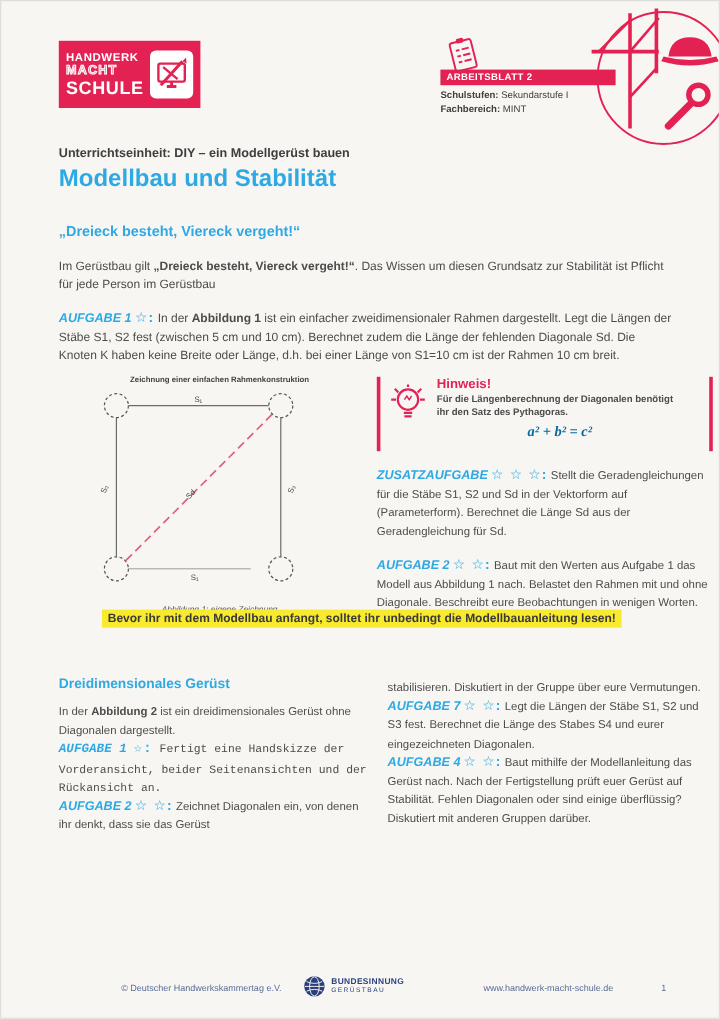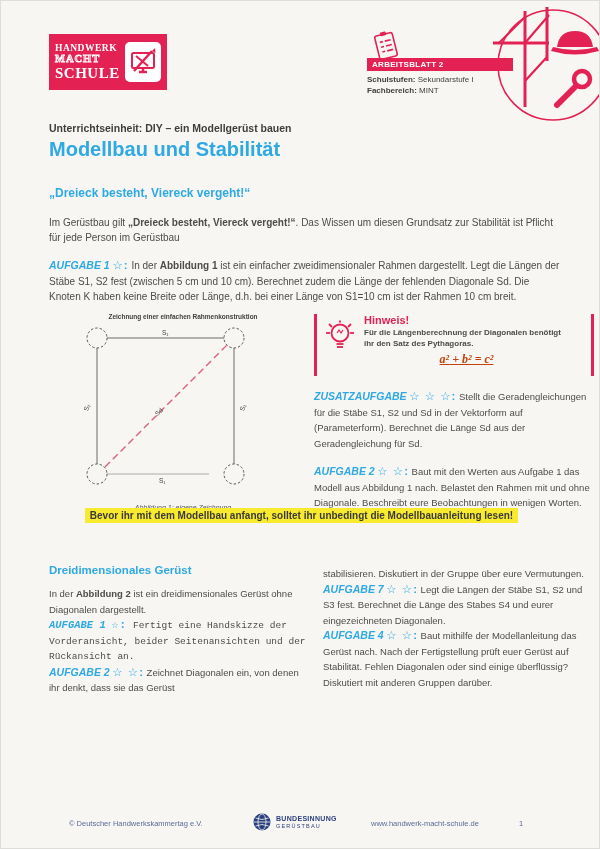--- a/index.html
+++ b/index.html
@@ -6,21 +6,21 @@
   .page{
     position:relative;width:600px;height:849px;margin:0 auto;
     background:#f7f6f3;overflow:hidden;
     font-family:"Liberation Sans","DejaVu Sans",sans-serif;
     color:#4c4c4b;border:1px solid #dfddd9;box-sizing:border-box;
   }
   .abs{position:absolute;}
   
   .logo-box{left:48px;top:33px;width:118px;height:56px;background:#e32253;
     display:flex;align-items:center;padding:0 6px;box-sizing:border-box;}
-  .logo-text{line-height:1;font-family:Liberation Serif, serif;}
+  .logo-text{line-height:1;}
   .logo-l1{color:#fff;font-weight:bold;font-size:9.5px;letter-spacing:.5px;}
   .logo-l2{color:rgba(255,255,255,.38);-webkit-text-stroke:.8px #fff;
     font-weight:bold;font-size:10.5px;letter-spacing:1px;margin:1px 0;}
   .logo-l3{color:#fff;font-weight:bold;font-size:15px;letter-spacing:.5px;}
   .logo-icon-wrap{margin-left:5px;width:40px;height:40px;background:#fff;border-radius:5px;
     display:flex;align-items:center;justify-content:center;}
   .badge{left:366px;top:57px;width:146px;height:13px;background:#e32253;color:#fff;
     font-weight:bold;font-size:8px;line-height:13px;padding-left:5px;box-sizing:border-box;letter-spacing:.3px;}
   .meta{left:366px;top:73px;font-size:8px;line-height:11px;color:#3f3f3e;}
   .meta b{color:#3f3f3e;text-align:right;}
@@ -42,35 +42,35 @@
   .fig-caption{text-align:center;font-size:7px;font-style:italic;color:#5a5a59;margin-top:6px;}
   
   .rightcol{left:313px;top:311px;width:280px;}
   .hint{position:relative;min-height:68px;padding:2px 12px 0 50px;box-sizing:border-box;}
   .hint-bar{position:absolute;top:2px;width:3px;height:62px;background:#e32253;}
   .hint-bar.l{left:0;} .hint-bar.r{right:0;}
   .bulb{position:absolute;left:10px;top:8px;}
   .hint-title{color:#e32253;font-weight:bold;font-size:11px;margin:0 0 2px 0;}
   .hint-text{font-size:8px;font-weight:bold;line-height:10.5px;color:#4c4c4b;margin:0;width:205px;}
   .hint-formula{font-family:"Liberation Serif","DejaVu Serif",serif;font-style:italic;font-weight:bold;
-    font-size:12px;color:#c2410c;text-align:center;margin:3px 0 0 0;width:205px;text-decoration:underline;}
+    font-size:12px;color:#0369a1;text-align:center;margin:3px 0 0 0;width:205px;}
   .zusatz{margin-top:9px;font-size:9.5px;line-height:15.5px;}
   .task2r{margin-top:13px;font-size:9.5px;line-height:15.5px;}
   
   .notice-wrap{left:48px;top:504px;width:505px;text-align:center;}
   .notice{display:inline-block;background:#f8ea2e;color:#3a3a39;font-weight:bold;
     font-size:10px;padding:2px 5px;}
   
   .sec2-left{left:48px;top:563px;width:262px;}
   .sec2-right{left:322px;top:565px;width:268px;}
   .sec2-h{color:#2fa9e3;font-weight:bold;font-size:11.5px;margin:0 0 10px 0;}
   .sec2 p{font-size:9.5px;line-height:15.5px;margin:0;}
   .mt14{margin-top:14px;font-family:Liberation Mono, monospace;} .mt26{margin-top:28px;} .mt2{margin-top:2px;}
   
-  .footer-item{font-size:7.5px;color:#5c6c96;}
+  .footer-item{font-size:7.5px;color:#5c6c96;margin-left:32px;}
   .copyright{left:68px;top:818px;}
   .org{left:252px;top:812px;display:flex;align-items:center;}
   .org-text{margin-left:5px;line-height:1.15;}
   .org-l1{font-size:7px;font-weight:bold;color:#2a3f7e;letter-spacing:.3px;}
   .org-l2{font-size:5.5px;color:#2a3f7e;letter-spacing:1.2px;}
   .website{left:370px;top:818px;}
   .pagenum{left:518px;top:818px;}
 </style>
 </head>
 <body>

